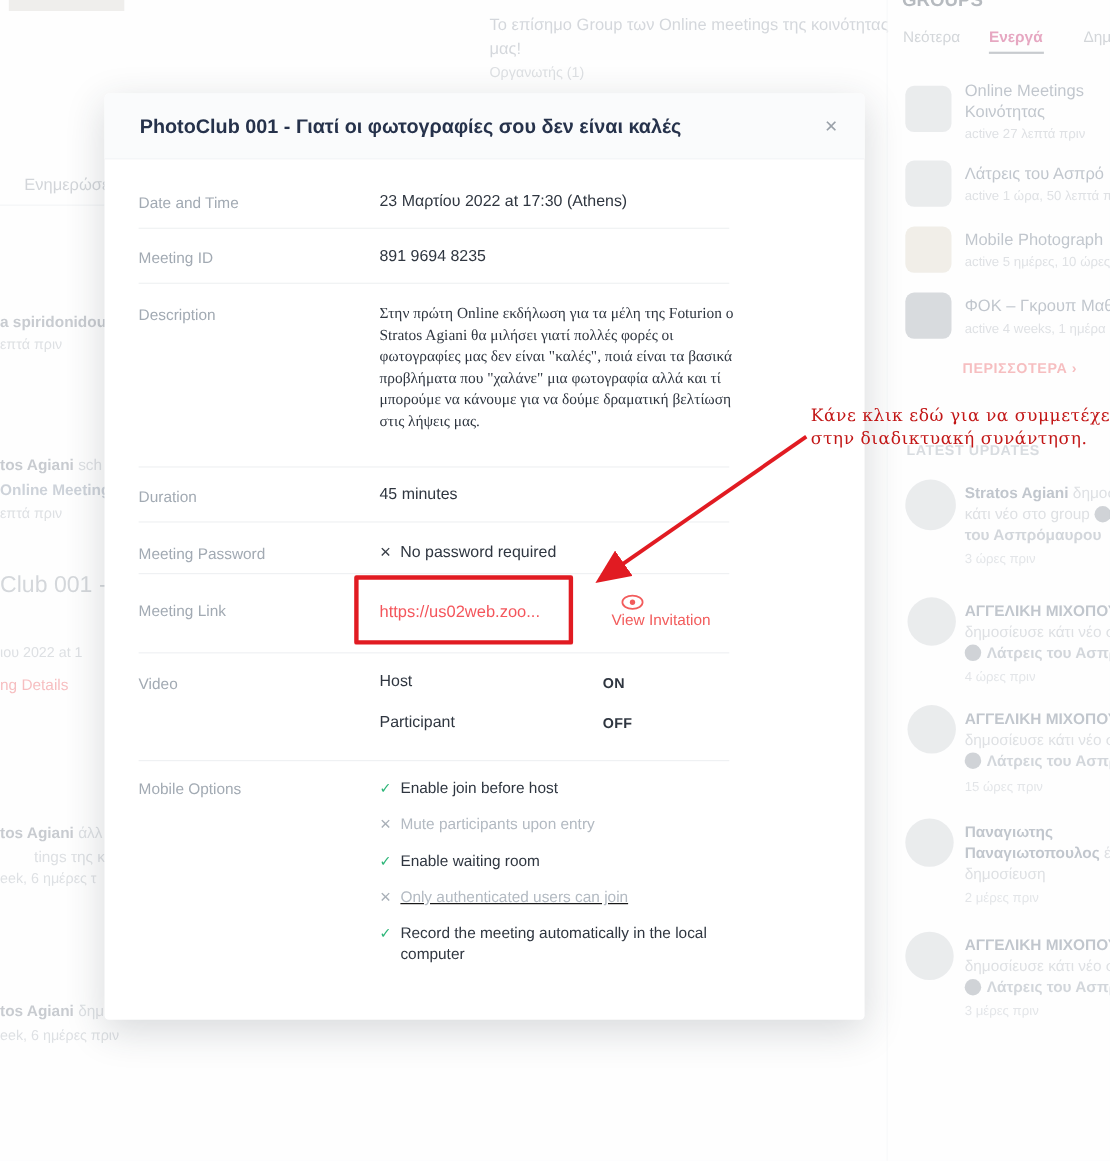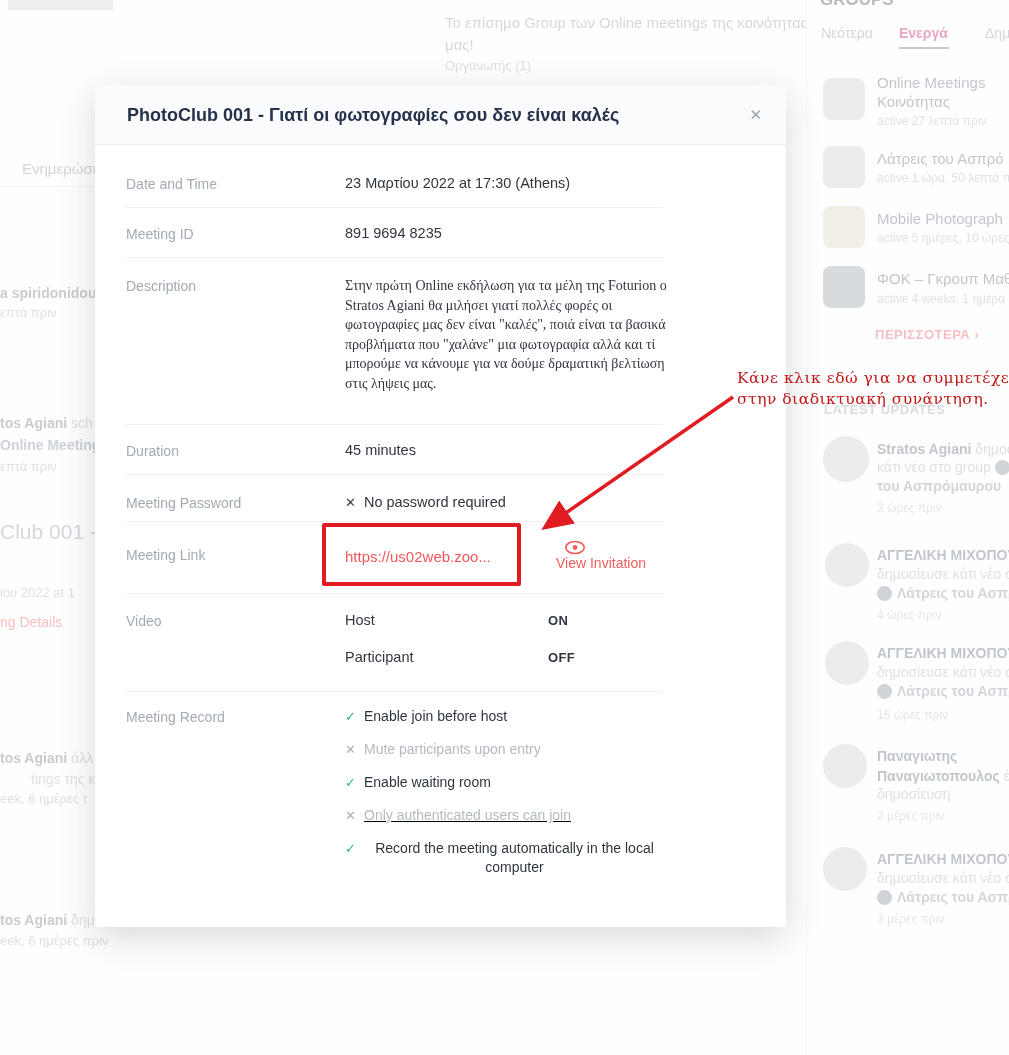--- a/index.html
+++ b/index.html
@@ -219,28 +219,28 @@
     </div>
     <div class="m-sep" style="top:508px;"></div>
 
     <div class="m-label" style="top:528px;">Video</div>
     <div class="m-value" style="top:527px;">Host</div>
     <div class="m-onoff" style="top:528px;">ON</div>
     <div class="m-value" style="top:564px;">Participant</div>
     <div class="m-onoff" style="top:565px;">OFF</div>
     <div class="m-sep" style="top:606px;"></div>
 
-    <div class="m-label" style="top:624px;">Meeting Record</div>
+    <div class="m-label" style="top:624px;">Mobile Options</div>
     <div class="m-opt on" style="top:622px;"><span class="ic">✓</span><span class="tx">Enable join before host</span></div>
     <div class="m-opt off" style="top:655px;"><span class="ic">✕</span><span class="tx">Mute participants upon entry</span></div>
     <div class="m-opt on" style="top:688px;"><span class="ic">✓</span><span class="tx">Enable waiting room</span></div>
     <div class="m-opt off" style="top:721px;text-decoration:underline;"><span class="ic">✕</span><span class="tx">Only authenticated users can join</span></div>
     <div class="m-opt on" style="top:754px;">
         <span class="ic" style="float:left;">✓</span>
-        <span class="tx" style="display:block; margin-left:19px;text-align:center;">Record the meeting automatically in the local computer</span>
+        <span class="tx" style="display:block; margin-left:19px;">Record the meeting automatically in the local computer</span>
       </div>
   </div>
 </div>
 
 <div class="layer" id="annot">
   <div class="abs annot-text" style="left:737px; top:369px;">Κάνε κλικ εδώ για να συμμετέχεις</div>
   <div class="abs annot-text" style="left:737px; top:390px;">στην διαδικτυακή συνάντηση.</div>
   <div id="annot-box"></div>
   <svg width="1009" height="1055" style="position:absolute; left:0; top:0;">
     <defs>

